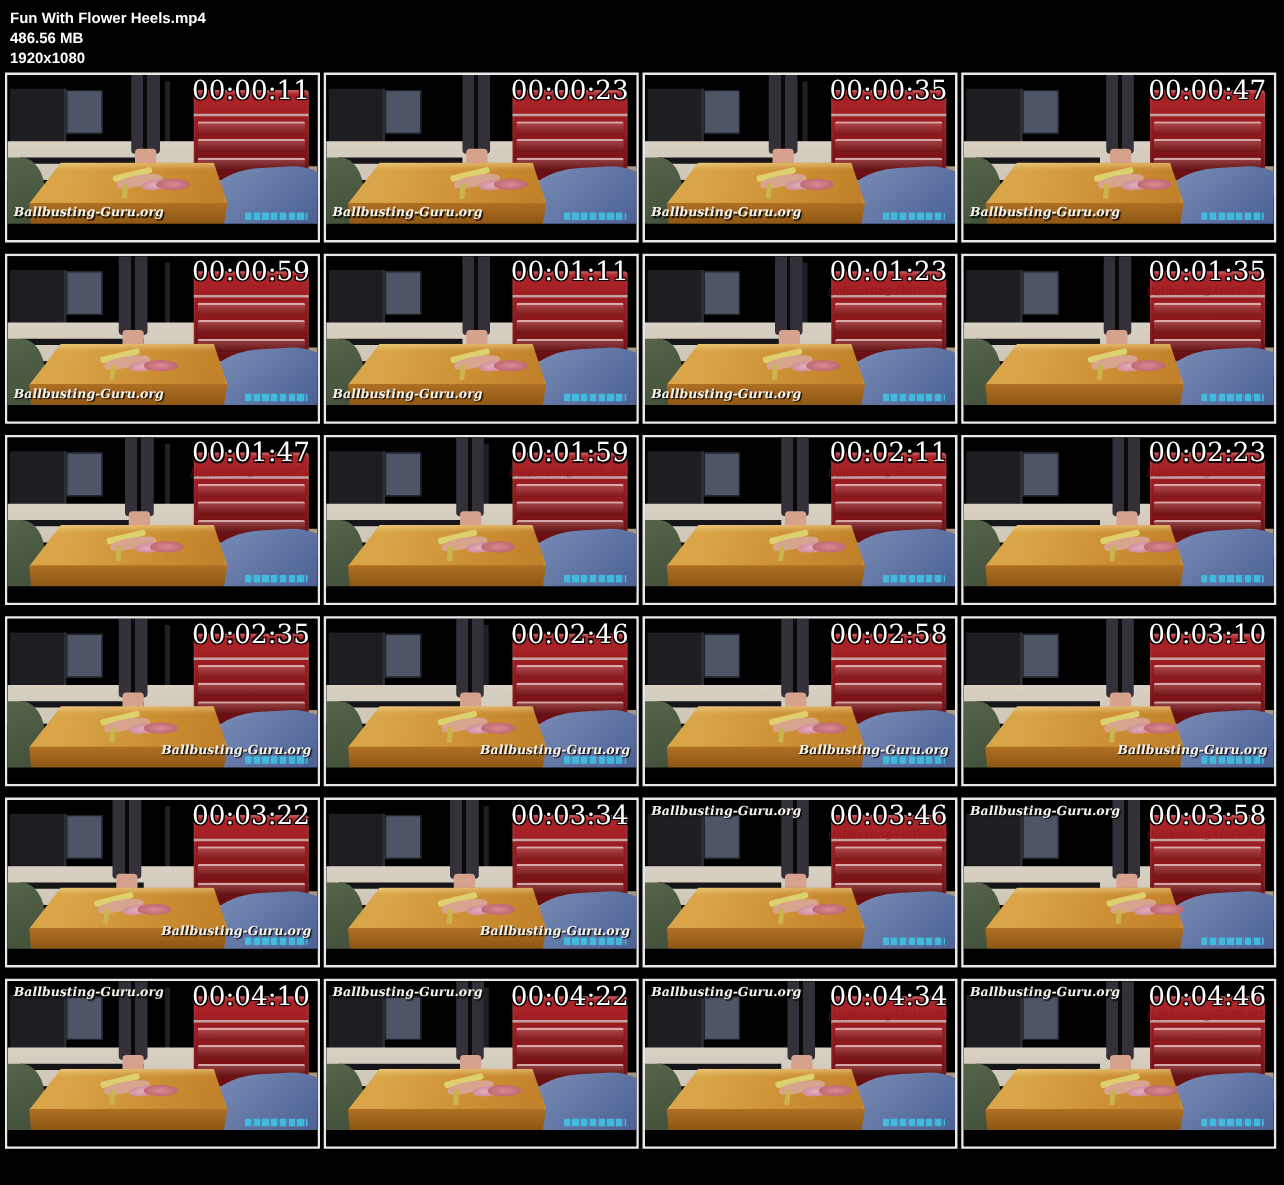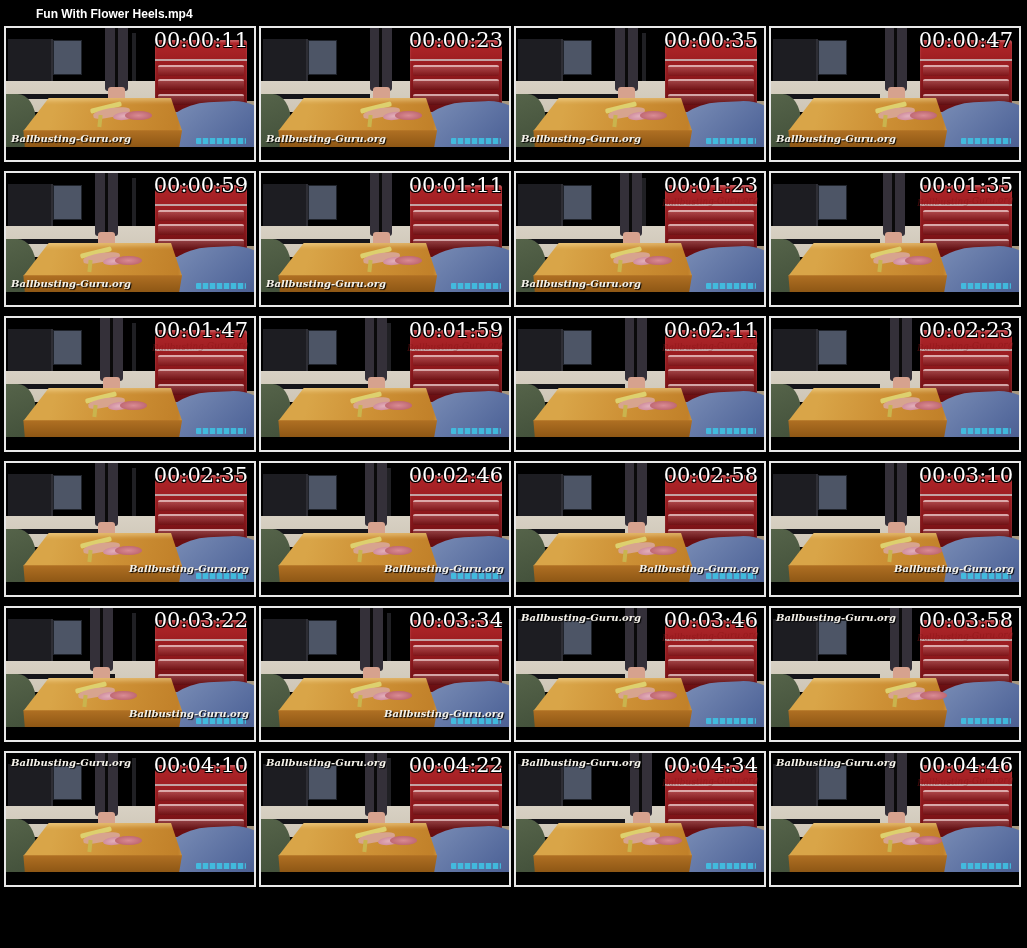--- a/index.html
+++ b/index.html
@@ -1,18 +1,18 @@
 <!DOCTYPE html>
 <html><head>
 <meta charset="utf-8">
 <style>
   html,body{margin:0;padding:0;background:#000;width:1027px;height:948px;overflow:hidden;
             font-family:"Liberation Sans",sans-serif;}
   .header{padding:6px 0 0 8px;color:#fff;font-weight:bold;font-size:12px;line-height:16px;}
-  .header div{white-space:nowrap;margin-left:28px;}
+  .header div{white-space:nowrap;}
   .grid{margin:4px 0 4px 4px;display:grid;grid-template-columns:repeat(4,252px);
         column-gap:3px;row-gap:9px;}
   .thumb{width:252px;height:136px;border:2px solid #e8e8e8;box-sizing:border-box;
          background:#000;position:relative;}
   .scene{position:relative;width:248px;height:132px;background:#000;overflow:hidden;}
   .scene div{position:absolute;}
   
   .equip{left:1%;top:8%;width:17%;height:34%;background:#1d1d22;border-right:2px solid #2e2e35;}
   .monitor{left:19%;top:9%;width:11%;height:25%;background:#4d5566;border:1px solid #20242c;}
   .pole{left:51%;top:4%;width:1.6%;height:44%;background:#202024;}
@@ -72,20 +72,22 @@
       white-space:nowrap;}
   .wm-cyan{right:8px;bottom:16px;width:50px;height:6px;z-index:6;opacity:.85;border-radius:1px;
       background:repeating-linear-gradient(90deg,#3ec7e8 0 5px,rgba(62,199,232,.25) 5px 7px);
       filter:blur(.6px);}
 </style>
 </head>
 <body>
 
 <div class="header">
   <div>Fun With Flower Heels.mp4</div>
+  <div>486.56 MB</div>
+  <div>1920x1080</div>
 </div>
 
 <div class="grid" id="grid">
   <div class="thumb" style="--lx: 40%; --fx: 34%;">
     <div class="scene">
       <div class="equip"></div>
       <div class="monitor"></div>
       <div class="pole"></div>
       <div class="floor-mat"></div>
       <div class="carpet"></div>

